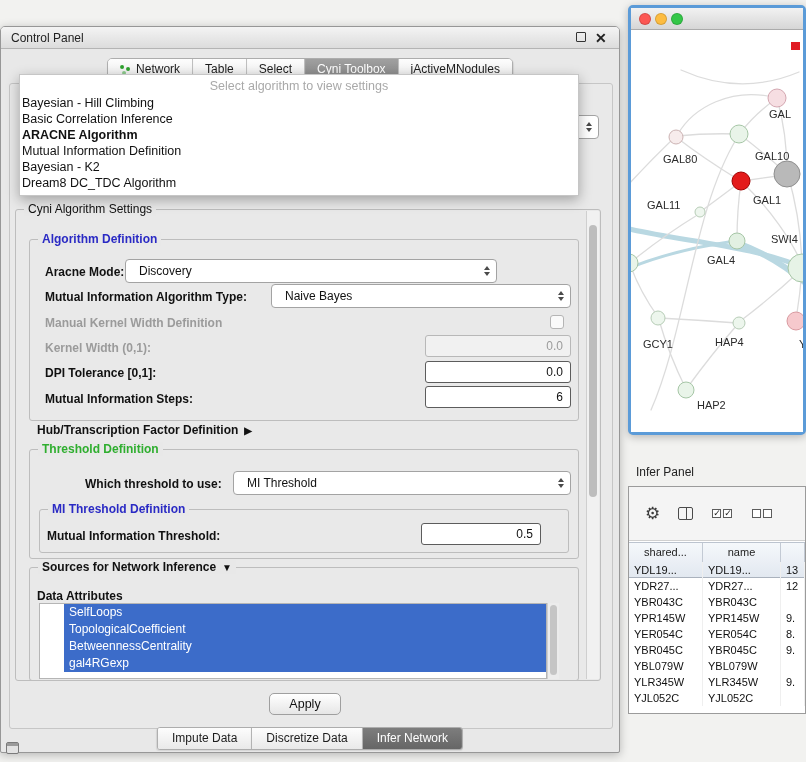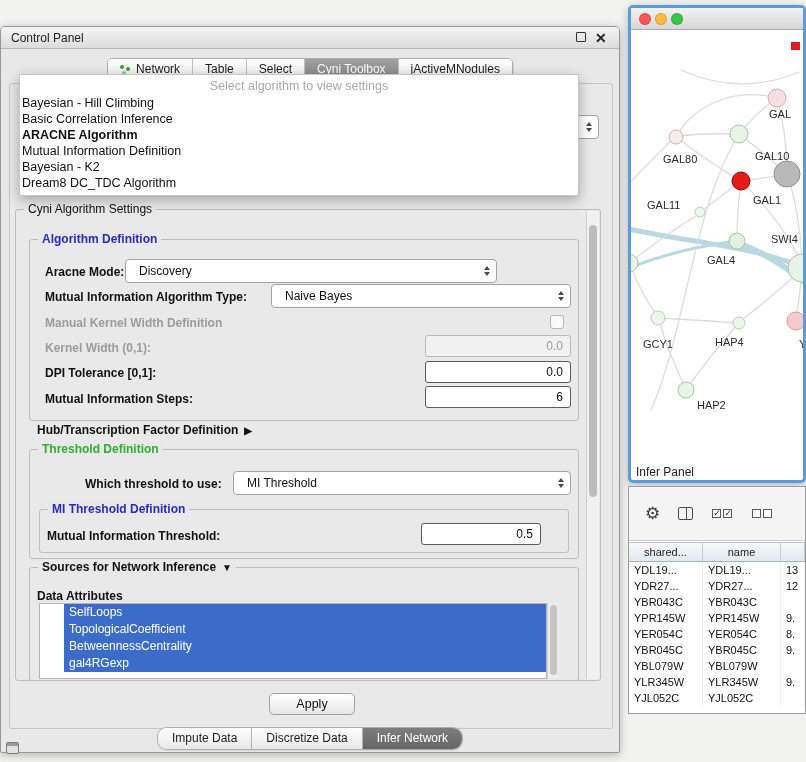--- a/index.html
+++ b/index.html
@@ -67,21 +67,21 @@
 
   
   .tp-panel { position:absolute; background:#fff; border:1px solid #9b9b9b; }
   .tp-toolbar { position:absolute; left:0; right:0; top:0; height:54px; background:#f4f4f4; border-bottom:1px solid #d0d0d0; display:flex; align-items:center; padding-left:16px; gap:18px; }
   .tb-icon { display:flex; align-items:center; color:#3b3b3b; }
   .gear { font-size:17px; }
   .colicon { width:15px; height:13px; border:1.5px solid #4a4a4a; border-radius:2px; position:relative; }
   .colicon::after { content:""; position:absolute; left:50%; top:0; bottom:0; width:1.5px; background:#4a4a4a; }
   .mini-cb { width:9px; height:9px; border:1px solid #5c5c5c; display:inline-block; margin:0 1px; position:relative; background:#fff; }
   .mini-cb.checked::after { content:"✓"; position:absolute; font-size:9px; left:0; top:-2px; color:#222; }
-  .thead { position:absolute; left:0; right:0; display:grid; grid-template-columns:74px 78px 1fr; height:20px; background:linear-gradient(#f5f8fb,#e2e8f0); border-top:1px solid #bcc4cf; border-bottom:1px solid #aab2bd; }
+  .thead { position:absolute; left:0; right:0; display:grid; grid-template-columns:74px 78px 1fr; height:36px; background:linear-gradient(#f5f8fb,#e2e8f0); border-top:1px solid #bcc4cf; border-bottom:1px solid #aab2bd; }
   .th { font-size:11px; color:#222; text-align:center; line-height:19px; border-right:1px solid #c3cad4; overflow:hidden; white-space:nowrap; }
   .tbody { position:absolute; left:0; right:0; overflow:hidden; }
   .tr { display:grid; grid-template-columns:74px 78px 1fr; height:16px; }
   .td { font-size:11px; color:#111; line-height:16px; padding-left:5px; border-right:1px solid #efefef; overflow:hidden; white-space:nowrap; }
 
   .mini-win-icon { position:absolute; width:13px; height:12px; border:1px solid #7a7a7a; background:#e2e2e2; border-radius:2px; }
   .mini-win-icon::before { content:""; position:absolute; left:0; right:0; top:0; height:3px; background:#9a9a9a; }
 
   .wctl-square { position:absolute; width:10px; height:10px; border:1.5px solid #333; border-radius:1px; }
   .wctl-close { position:absolute; font-size:14px; font-weight:bold; color:#222; line-height:14px; }
@@ -196,30 +196,30 @@
   <div class="srclist" style="left:38px; top:576px; width:508px; height:76px;padding-left:24px;" id="src-list">
       <div class="srcitem">SelfLoops</div>
       <div class="srcitem">TopologicalCoefficient</div>
       <div class="srcitem">BetweennessCentrality</div>
       <div class="srcitem">gal4RGexp</div>
     </div>
   <div class="vscroll" style="left:546px; top:576px; width:12px; height:76px; background:#ececec;">
     <div class="vthumb" style="top:2px; height:70px; background:#c5c5c5;"></div>
   </div>
 
-  <div class="btn" style="left:268px; top:666px; width:86px; height:22px;">Apply</div>
-
-  <div class="segbar" style="top:700px; border-radius:10px;" id="bottom-tabs">
+  <div class="btn" style="left:268px; top:666px; width:72px; height:22px;">Apply</div>
+
+  <div class="segbar" style="top:700px; border-radius:3px;" id="bottom-tabs">
       <div class="bseg">Impute Data</div>
       <div class="bseg">Discretize Data</div>
       <div class="bseg sel">Infer Network</div>
     </div>
 </div>
 
-<div class="netwin" style="left:628px; top:5px; width:178px; height:478px;">
+<div class="netwin" style="left:628px; top:5px; width:178px; height:430px;">
   <div class="net-titlebar">
     <span class="light" style="left:8px;  background:#fc5753;"></span>
     <span class="light" style="left:24px; background:#fdbc40;"></span>
     <span class="light" style="left:40px; background:#34c748;"></span>
   </div>
   <div class="abs" style="left:0; top:22px; width:172px; height:402px; background:#fff; overflow:hidden;">
     <svg width="172" height="402" viewBox="0 0 172 402" id="net-svg" xmlns="http://www.w3.org/2000/svg">
         <path d="M -6 198 C 50 212, 120 214, 178 240" fill="none" stroke="#b9d8e2" stroke-width="5" stroke-linecap="round"></path>
         <path d="M 104 212 C 138 224, 162 242, 178 256" fill="none" stroke="#b9d8e2" stroke-width="6" stroke-linecap="round"></path>
         <path d="M -6 240 C 30 224, 70 216, 104 211" fill="none" stroke="#b9d8e2" stroke-width="3" stroke-linecap="round"></path>

